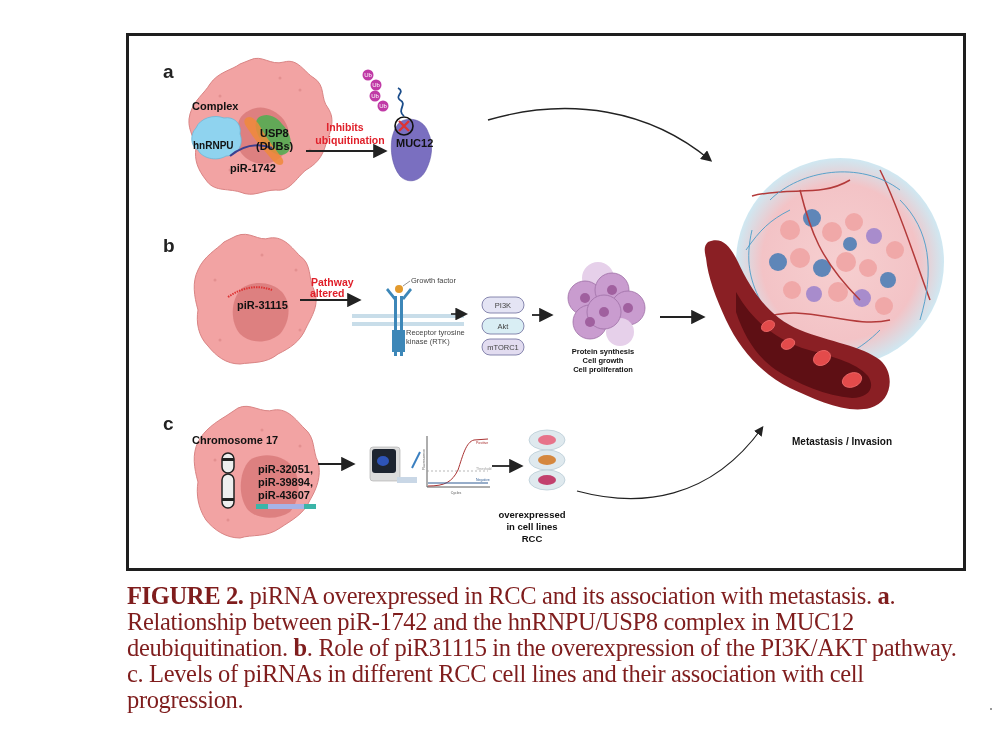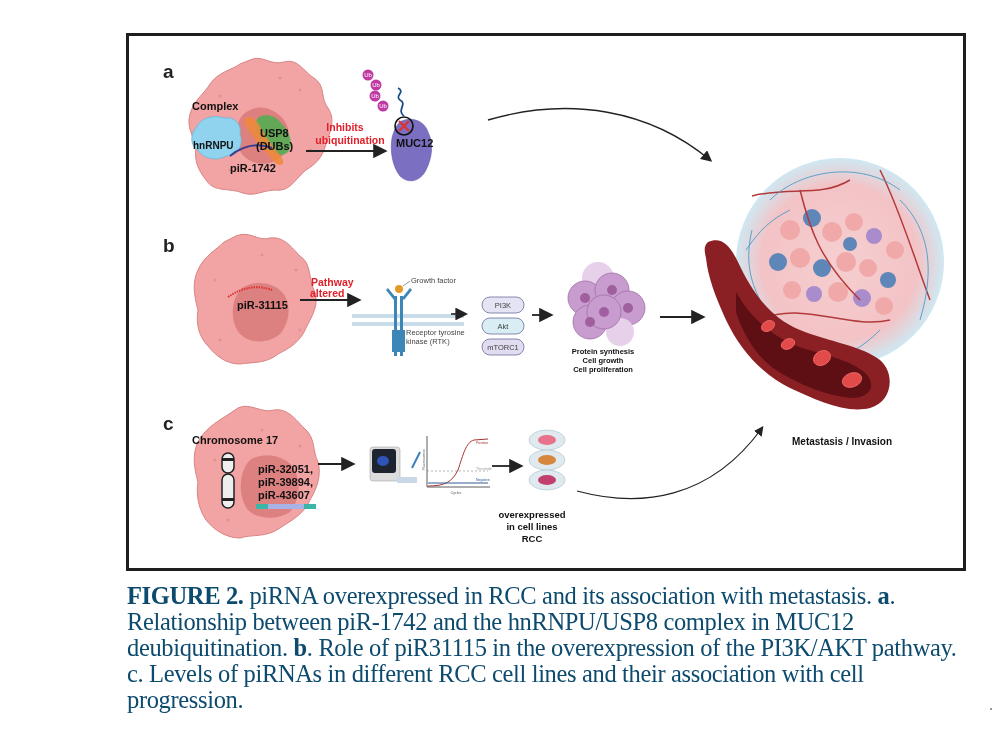--- a/index.html
+++ b/index.html
@@ -6,21 +6,21 @@
   body { width:993px; height:750px; position:relative; overflow:hidden; font-family:"Liberation Sans", sans-serif; }
   #figure-frame { position:absolute; left:126px; top:33px; width:840px; height:538px; border:3px solid #1e1e1e; background:#fff; box-sizing:border-box; }
   #figure-svg { position:absolute; left:0; top:0; width:993px; height:750px; }
   .lbl { font-family:"Liberation Sans", sans-serif; fill:#111; }
   .panel-letter { font-size:19px; font-weight:bold; fill:#222; }
   .b11 { font-size:11px; font-weight:bold; }
   .b10 { font-size:10px; font-weight:bold; }
   .red { fill:#e0202a; font-weight:bold; font-size:10.5px; }
   .small { font-size:7.5px; fill:#444; }
   .tiny { font-size:6px; fill:#333; }
-  #caption { position:absolute; left:127px; top:583px; width:850px; font-family:"Liberation Serif", serif; font-size:24.5px; line-height:26px; color:#0c4a6e; letter-spacing:-0.35px; }
+  #caption { position:absolute; left:127px; top:583px; width:850px; font-family:"Liberation Serif", serif; font-size:24.5px; line-height:26px; color:#7f1d1d; letter-spacing:-0.35px; }
   #caption b { font-weight:bold; }
   #corner-dot { position:absolute; left:990px; top:708px; width:2px; height:2px; background:#999; }
 </style>
 </head>
 <body>
 
 <div id="figure-frame"></div>
 
 <svg id="figure-svg" viewBox="0 0 993 750">
   <defs>

